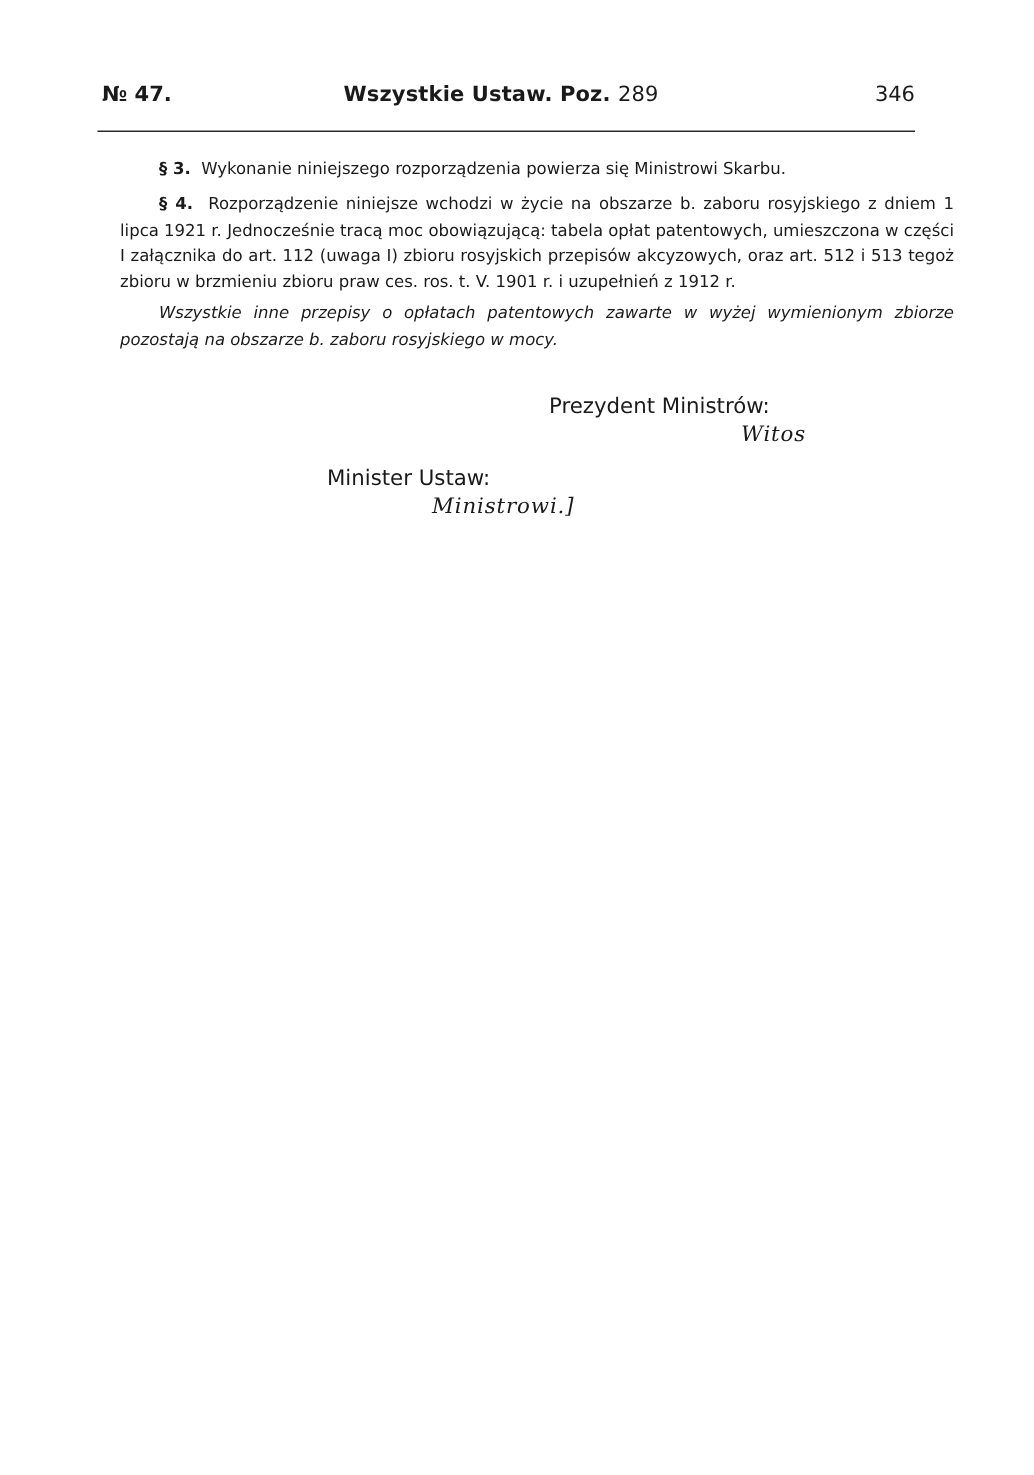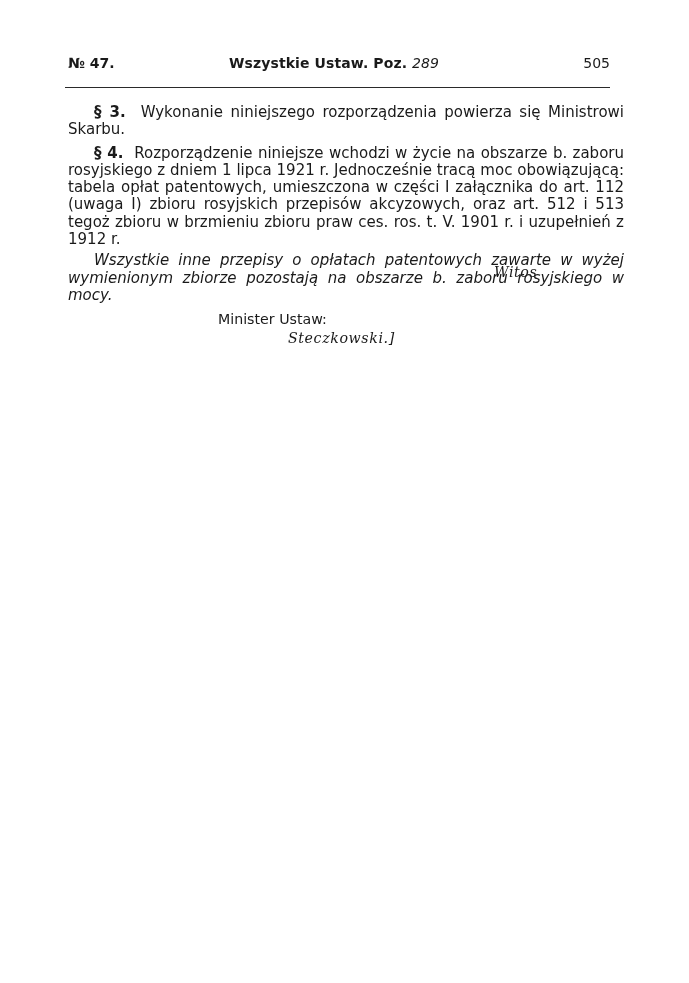--- a/index.html
+++ b/index.html
@@ -38,42 +38,41 @@
       top: 0;
     }
     .header .title {
       position: absolute;
       left: 161px;
       top: 0;
       letter-spacing: 0.1px;
     }
     .header .title .pos-num {
       font-weight: normal;
-      font-style: italic;
     }
     .header .page-num {
       position: absolute;
       right: 2px;
       top: 0;
       font-weight: normal;
     }
     .rule {
       position: absolute;
       left: 65px;
       top: 87px;
       width: 545px;
       height: 0;
       border-top: 1.6px solid #2a2a2a;
     }
     .body {
       position: absolute;
-      left: 68px;
+      left: 80px;
       top: 104px;
       width: 556px;
-      font-size: 15px;
+      font-size: 11px;
       line-height: 17.3px;
       text-align: justify;
     }
     .para {
       margin: 0 0 4px 0;
       text-indent: 26px;
     }
     .para.cont {
       margin-top: 0;
       font-style: italic;
@@ -101,33 +100,34 @@
     .sig2 .sig-name { margin-left: 70px; margin-top: 1px; }
   </style>
 </head>
 <body>
 
 <div class="page">
 
   <div class="header">
     <span class="issue">№ 47.</span>
     <span class="title"><span>Wszystkie Ustaw. Poz.</span> <span class="pos-num">289</span></span>
-    <span class="page-num">505</span>
+    <span class="page-num">346</span>
   </div>
 
   <div class="rule"></div>
 
   <div class="body">
     <p class="para"><span class="sec">§ 3.</span>&nbsp; <span>Wykonanie niniejszego rozporządzenia powierza się Ministrowi Skarbu.</span></p>
     <p class="para" style="margin-top:6px;"><span class="sec">§ 4.</span>&nbsp; <span>Rozporządzenie niniejsze wchodzi w życie na obszarze b. zaboru rosyjskiego z dniem 1 lipca 1921 r. Jednocześnie tracą moc obowiązującą: tabela opłat patentowych, umieszczona w części I załącznika do art. 112 (uwaga I) zbioru rosyjskich przepisów akcyzowych, oraz art. 512 i 513 tegoż zbioru w brzmieniu zbioru praw ces. ros. t. V. 1901 r. i uzupełnień z 1912 r.</span></p>
     <p class="para cont"><span>Wszystkie inne przepisy o opłatach patentowych zawarte w wyżej wymienionym zbiorze pozostają na obszarze b. zaboru rosyjskiego w mocy.</span></p>
   </div>
 
   <div class="sig-block sig1">
+    <span class="sig-role">Prezydent Ministrów:</span>
     <span class="sig-name">Witos</span>
   </div>
 
   <div class="sig-block sig2">
     <span class="sig-role">Minister Ustaw:</span>
-    <span class="sig-name">Steczkowski.]</span>
+    <span class="sig-name">Ministrowi.]</span>
   </div>
 
 </div>
 
 </body></html>

